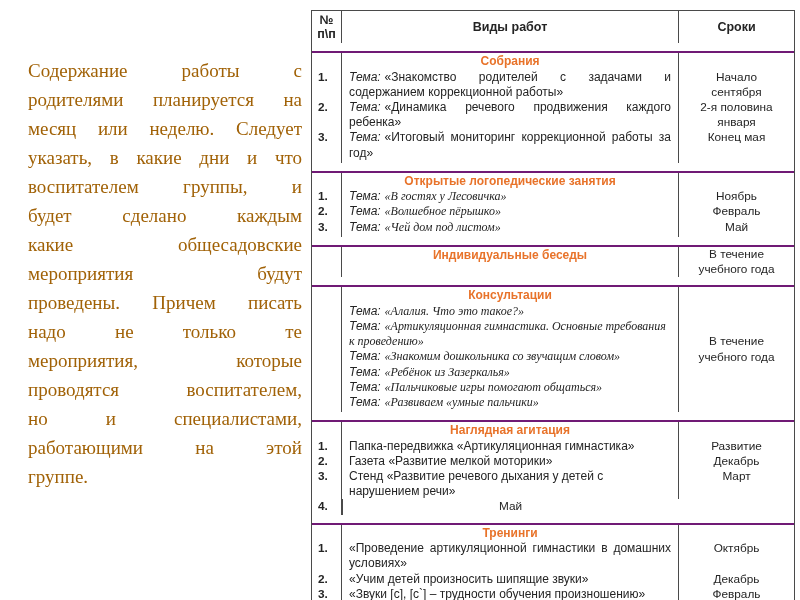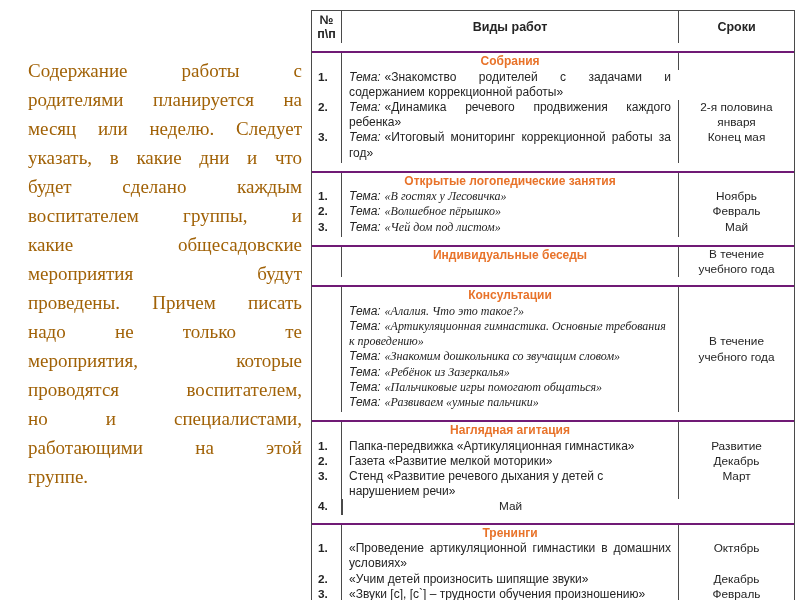--- a/index.html
+++ b/index.html
@@ -38,22 +38,22 @@
 </style>
 </head>
 <body>
 
 <div class="slide">
   <div class="left-text" id="leftText">
       <div class="pline">Содержание работы с</div>
       <div class="pline">родителями планируется на</div>
       <div class="pline">месяц или неделю. Следует</div>
       <div class="pline">указать, в какие дни и что</div>
+      <div class="pline">воспитателем группы, и</div>
       <div class="pline">будет сделано каждым</div>
-      <div class="pline">воспитателем группы, и</div>
       <div class="pline">какие общесадовские</div>
       <div class="pline">мероприятия будут</div>
       <div class="pline">проведены. Причем писать</div>
       <div class="pline">надо не только те</div>
       <div class="pline">мероприятия, которые</div>
       <div class="pline">проводятся воспитателем,</div>
       <div class="pline">но и специалистами,</div>
       <div class="pline">работающими на этой</div>
       <div class="pline plast">группе.</div>
     </div>
@@ -72,20 +72,21 @@
           <div class="row">
             <div class="cell-num"></div>
             <div class="section-title">Собрания</div>
             <div class="cell-srok"></div>
           </div>
           <div class="row">
             <div class="cell-num">
               <span class="num">1.</span>
             </div>
             <div class="cell-work justify"><span class="prefix">Тема:</span><span>«Знакомство родителей с задачами и содержанием коррекционной работы»</span></div>
+            <div class="cell-srok srok">Начало сентября</div>
           </div>
           <div class="row">
             <div class="cell-num">
               <span class="num">2.</span>
             </div>
             <div class="cell-work justify"><span class="prefix">Тема:</span><span>«Динамика речевого продвижения каждого ребенка»</span></div>
             <div class="cell-srok srok">2-я половина января</div>
           </div>
           <div class="row">
             <div class="cell-num">

